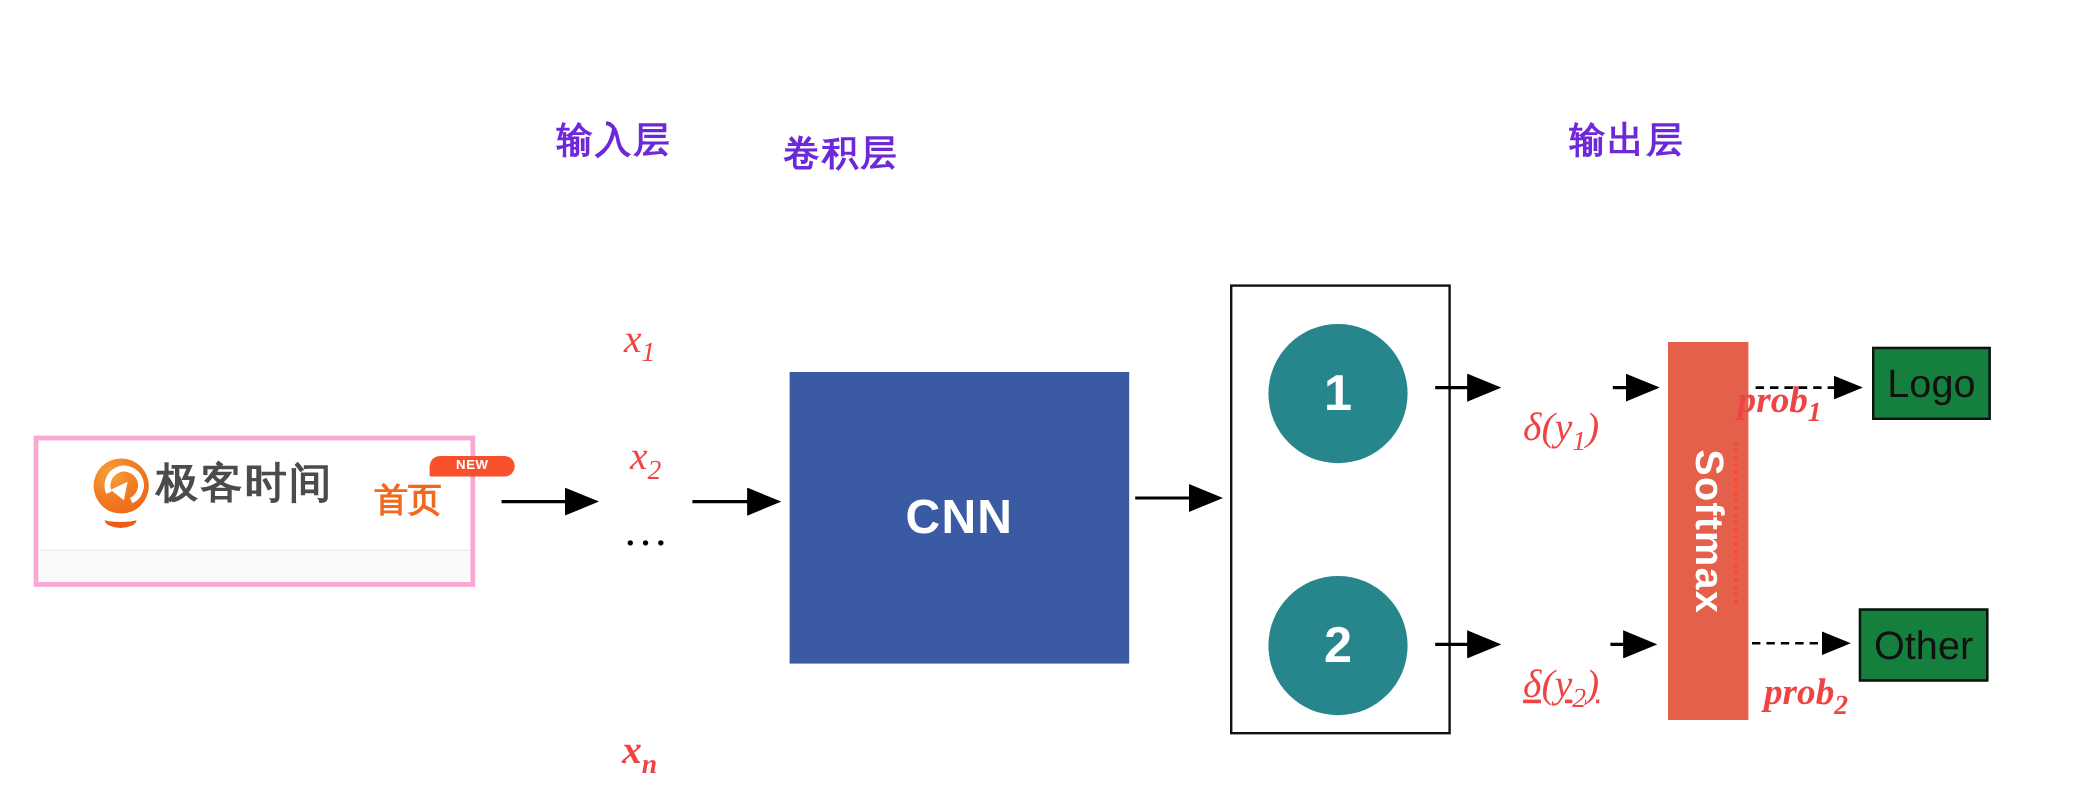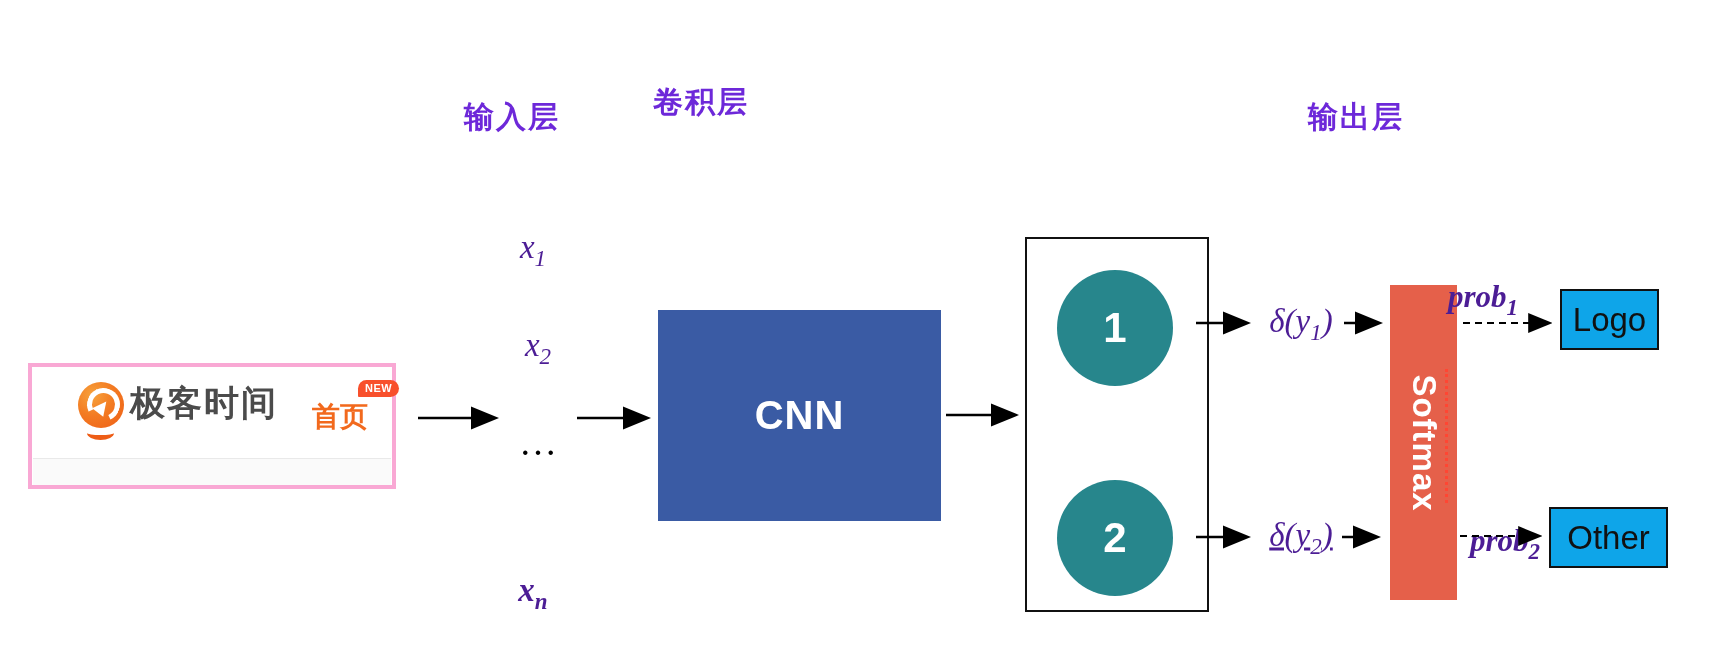--- a/index.html
+++ b/index.html
@@ -9,21 +9,21 @@
   }
   
   .layer-label{
     position:absolute;transform:translate(-50%,-50%);
     font-size:30px;font-weight:600;color:#6d28d9;letter-spacing:2px;white-space:nowrap;
   }
   
   .math{
     position:absolute;transform:translate(-50%,-50%);
     font-family:"Liberation Serif","DejaVu Serif",serif;font-style:italic;
-    font-size:33px;color:#4c1d95;white-space:nowrap;
+    font-size:33px;color:#ef4444;white-space:nowrap;margin-top:36px;
   }
   .math .sub{font-size:23px;vertical-align:-8px;}
   .math.prob{font-weight:700;font-size:31px;}
   .dots{
     position:absolute;transform:translate(-50%,-50%);
     font-family:"Liberation Serif","DejaVu Serif",serif;
     font-size:38px;color:#000;letter-spacing:6px;
   }
   
   .geek-card{
@@ -36,27 +36,27 @@
     border-radius:50%;border-bottom-color:transparent;transform:rotate(20deg);box-sizing:content-box;}
   .gt-pointer{position:absolute;left:17px;top:18px;width:0;height:0;
     border-left:7px solid transparent;border-right:7px solid transparent;
     border-bottom:14px solid #fff;transform:rotate(38deg);}
   .gt-tail{position:absolute;left:9px;top:44px;width:27px;height:14px;box-sizing:border-box;
     border-bottom:5px solid #ee5d16;border-radius:0 0 50% 50%;}
   .gt-brand{position:absolute;left:98px;top:13px;font-size:35px;font-weight:600;
     color:#4b4b4b;letter-spacing:2px;line-height:46px;white-space:nowrap;}
   .gt-home{position:absolute;left:280px;top:31px;font-size:28px;font-weight:700;color:#f2691d;}
   .gt-badge{position:absolute;left:326px;top:13px;background:#f8502c;color:#fff;
-    font-size:11px;font-weight:700;letter-spacing:.5px;padding:2px 7px 3px;
+    font-size:11px;font-weight:700;letter-spacing:.5px;padding:2px 22px 3px;
     border-radius:9px 9px 9px 1px;}
   .card-sep{position:absolute;left:1px;right:1px;top:91px;height:1px;background:#e9e9e9;}
   .card-foot{position:absolute;left:1px;right:1px;top:92px;bottom:0;background:#fafafa;}
   
   .cnn-box{
-    position:absolute;left:658px;top:310px;width:283px;height:211px;background:#3a5ba4;
+    position:absolute;left:658px;top:310px;width:283px;height:243px;background:#3a5ba4;
     display:flex;align-items:center;justify-content:center;
   }
   .cnn-box .cnn-text{color:#fff;font-size:40px;font-weight:700;letter-spacing:1px;}
   
   .fc-box{
     position:absolute;left:1025px;top:237px;width:184px;height:375px;
     background:#fff;border:2px solid #111;box-sizing:border-box;
   }
   .neuron{
     position:absolute;width:116px;height:116px;border-radius:50%;background:#27868c;
@@ -67,36 +67,36 @@
   
   .softmax-box{position:absolute;left:1390px;top:285px;width:67px;height:315px;background:#e5604a;}
   .softmax-label{
     position:absolute;left:50%;top:50%;transform:translate(-50%,-50%) rotate(90deg);
     color:#fff;font-size:33px;font-weight:700;letter-spacing:1px;white-space:nowrap;
   }
   .softmax-dotted{position:absolute;left:55px;top:84px;height:134px;width:0;
     border-left:3px dotted #ff4633;}
   
   .out-box{
-    position:absolute;background:#0ea5e9;border:2px solid #111;box-sizing:border-box;
+    position:absolute;background:#15803d;border:2px solid #111;box-sizing:border-box;
     display:flex;align-items:center;justify-content:center;
     font-size:33px;color:#111;white-space:nowrap;
   }
   .out-box.logo{left:1560px;top:289px;width:99px;height:61px;}
-  .out-box.other{left:1549px;top:507px;width:119px;height:61px;text-align:center;}
+  .out-box.other{left:1549px;top:507px;width:108px;height:61px;text-align:center;}
   
   .arrows{position:absolute;left:0;top:0;pointer-events:none;}
 </style>
 </head>
 <body>
 
 <div class="stage">
 
   <span class="layer-label" style="left:512px;top:117px;">输入层</span>
-  <span class="layer-label" style="left:701px;top:102px;">卷积层</span>
+  <span class="layer-label" style="left:701px;top:128px;">卷积层</span>
   <span class="layer-label" style="left:1356px;top:117px;">输出层</span>
 
   <div class="geek-card">
     <div class="gt-logo">
       <div class="gt-ring"></div>
       <div class="gt-pointer"></div>
       <div class="gt-tail"></div>
     </div>
     <span class="gt-brand">极客时间</span>
     <span class="gt-home">首页</span>

